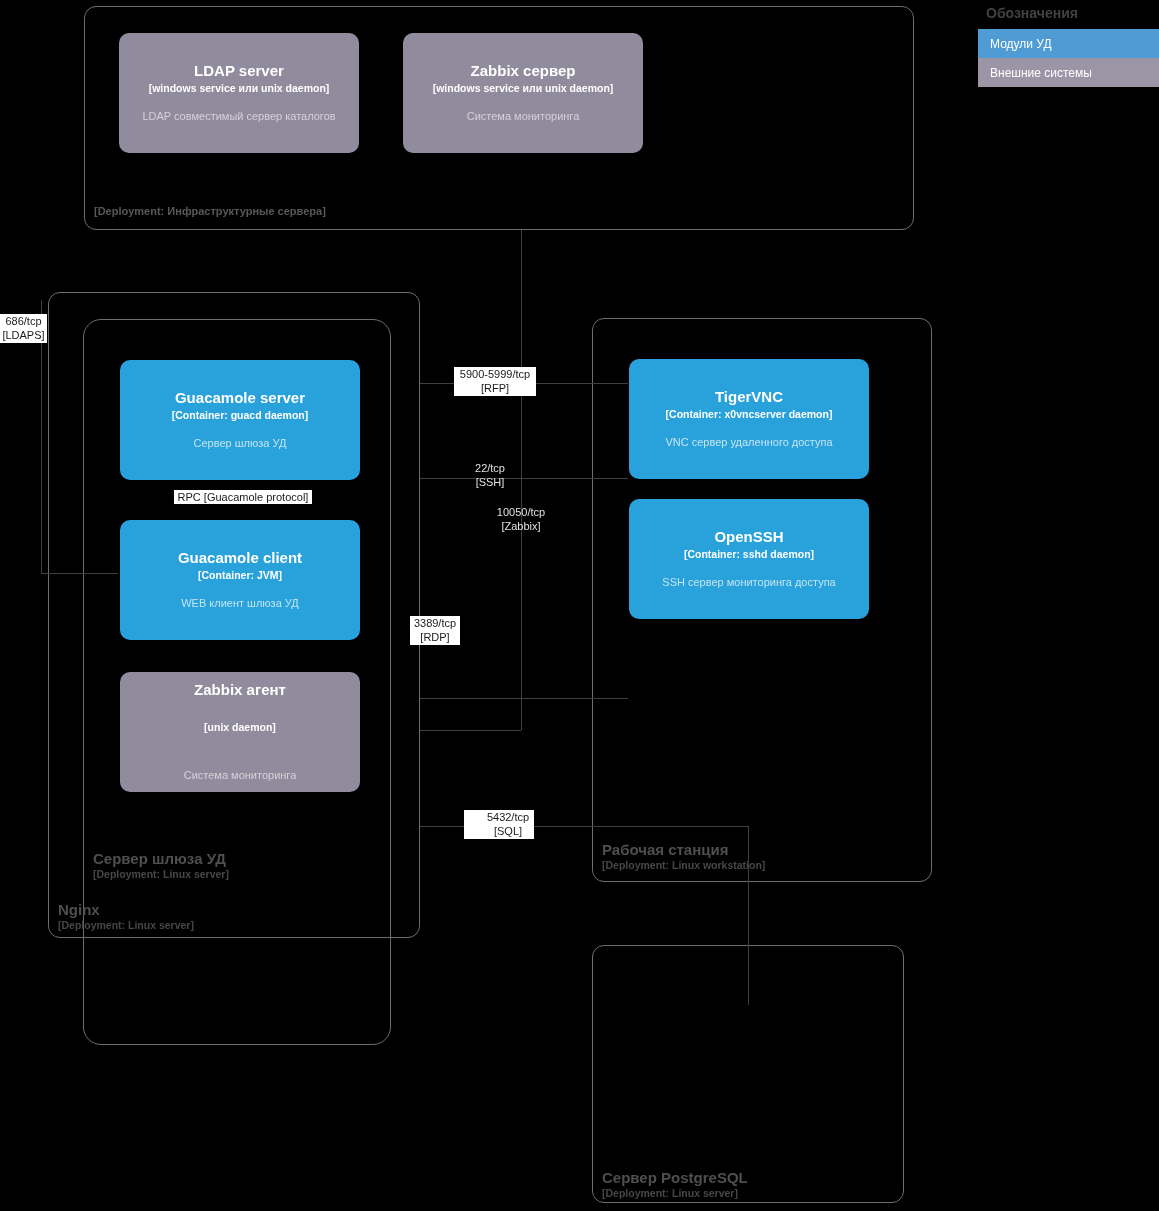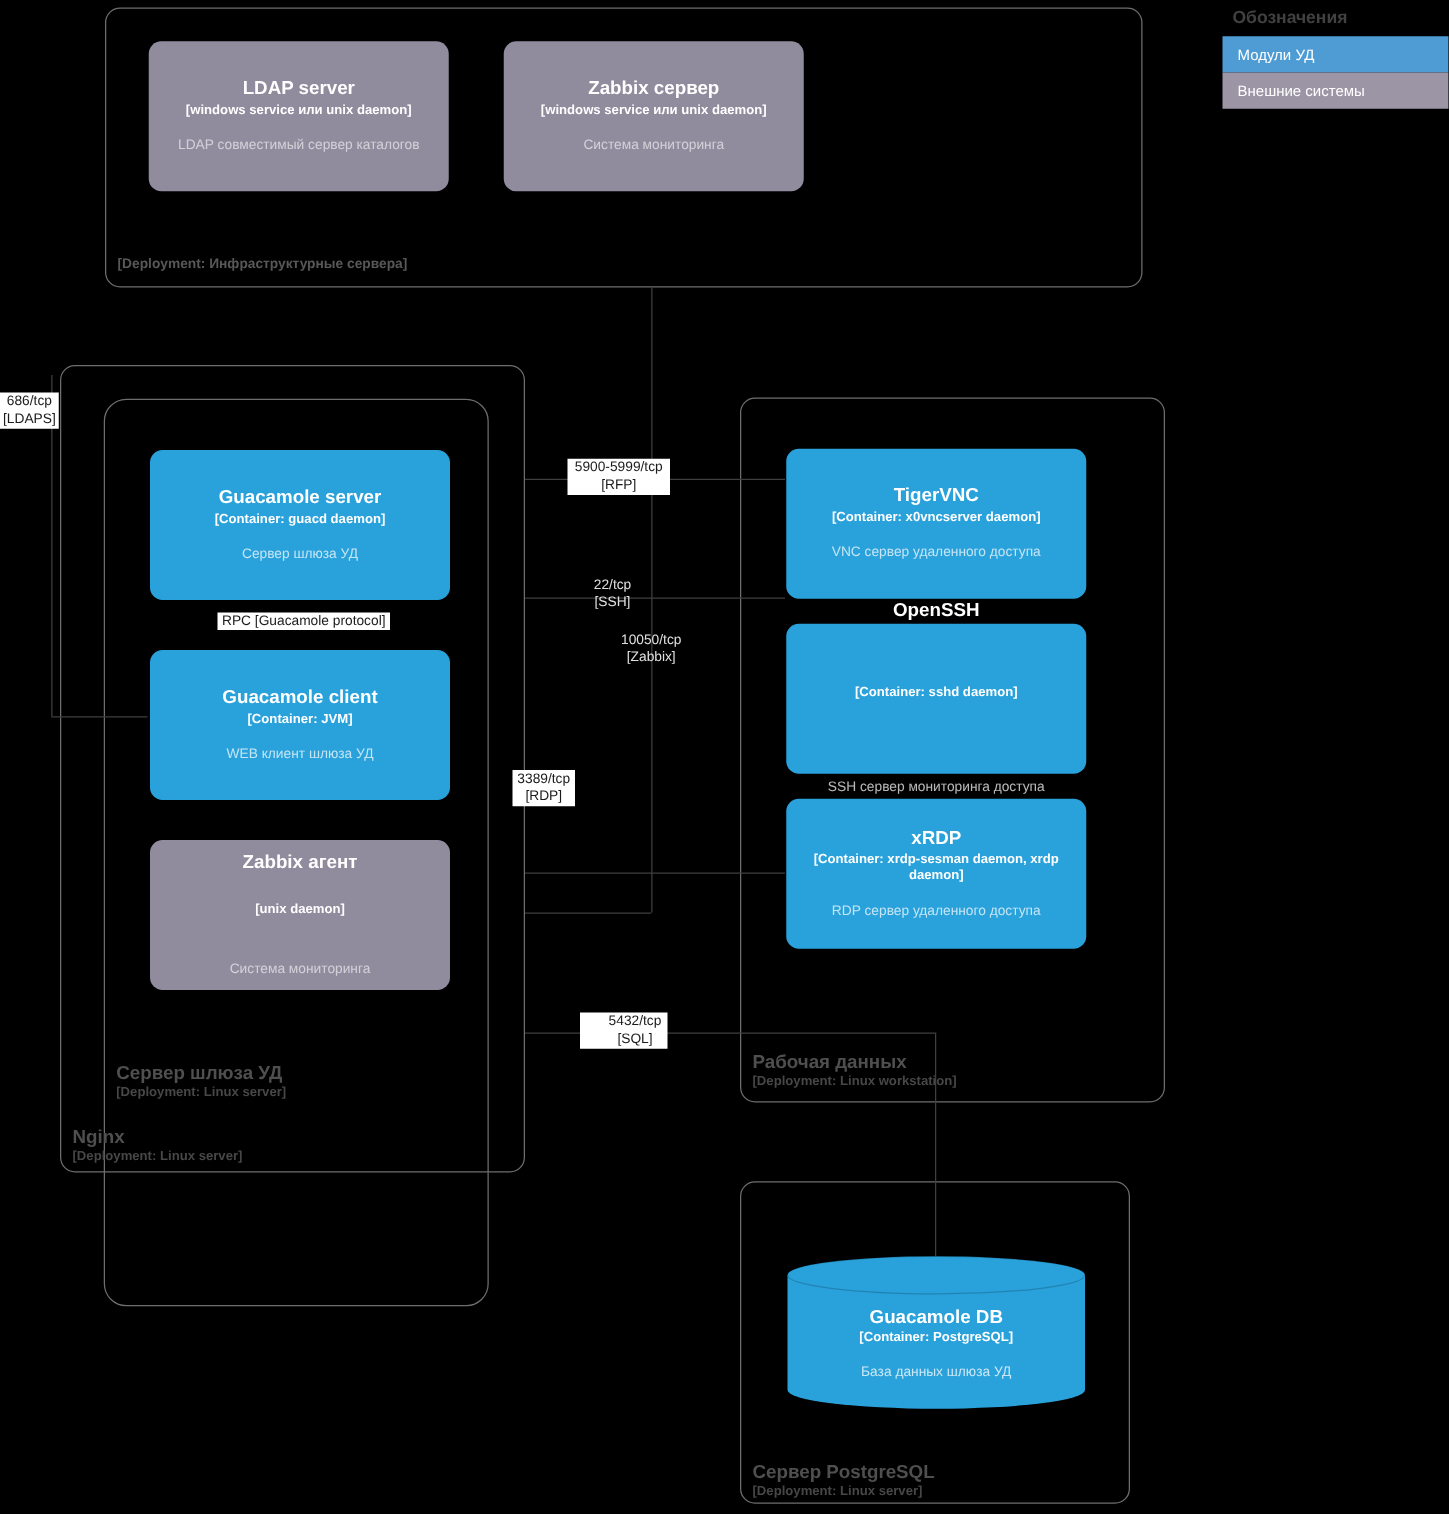--- a/index.html
+++ b/index.html
@@ -125,46 +125,30 @@
     <div class="frame-name" style="left:9px;top:608px;">Nginx</div>
     <div class="frame-dep" style="left:9px;top:626px;">[Deployment: Linux server]</div>
   </div>
 
   <div class="frame" style="left:592px;top:318px;width:340px;height:564px;">
     <div class="node blue" style="left:36px;top:40px;">
       <div class="title">TigerVNC</div>
       <div class="tech">[Container: x0vncserver daemon]</div>
       <div class="desc">VNC сервер удаленного доступа</div>
     </div>
-    <div class="node blue" style="left:36px;top:180px;gap:48px;">
+    <div class="node blue" style="left:36px;top:180px;">
       <div class="title">OpenSSH</div>
       <div class="tech">[Container: sshd daemon]</div>
       <div class="desc">SSH сервер мониторинга доступа</div>
     </div>
-    <div class="node blue" style="left:36px;top:320px;">
-      <div class="title">xRDP</div>
-      <div class="tech">[Container: xrdp-sesman daemon, xrdp daemon]</div>
-      <div class="desc">RDP сервер удаленного доступа</div>
-    </div>
-    <div class="frame-name" style="left:9px;top:522px;">Рабочая данных</div>
+    <div class="frame-name" style="left:9px;top:522px;">Рабочая станция</div>
     <div class="frame-dep" style="left:9px;top:540px;">[Deployment: Linux workstation]</div>
   </div>
 
   <div class="frame" style="left:592px;top:945px;width:312px;height:258px;">
-    <div class="db-wrap" style="left:36px;top:58px;">
-      <svg width="240" height="128" viewBox="0 0 240 128">
-        <path d="M1,16 L1,108 A119,15 0 0 0 239,108 L239,16 Z" fill="#29a1db"></path>
-        <ellipse cx="120" cy="16" rx="119" ry="15" fill="#29a1db" stroke="rgba(0,0,0,0.18)" stroke-width="1"></ellipse>
-      </svg>
-      <div class="db-text">
-        <div class="title">Guacamole DB</div>
-        <div class="tech">[Container: PostgreSQL]</div>
-        <div class="desc">База данных шлюза УД</div>
-      </div>
-    </div>
     <div class="frame-name" style="left:9px;top:223px;">Сервер PostgreSQL</div>
     <div class="frame-dep" style="left:9px;top:241px;">[Deployment: Linux server]</div>
   </div>
 
   <div class="conn-label boxed" style="left:0px;top:314px;width:43px;">
     <span>686/tcp</span><br>
     <span>[LDAPS]</span>
   </div>
   <div class="conn-label boxed" style="left:454px;top:367px;width:78px;">
     <span>5900-5999/tcp</span><br>

